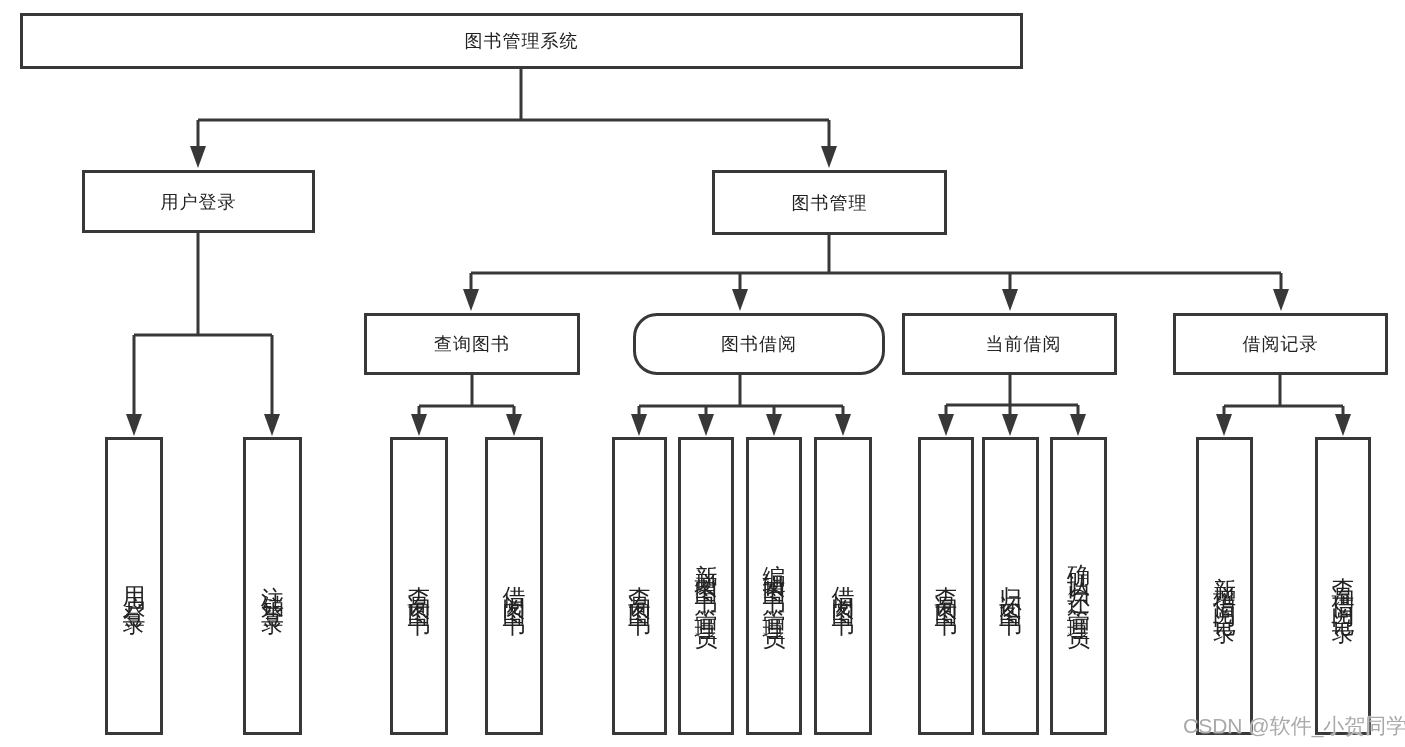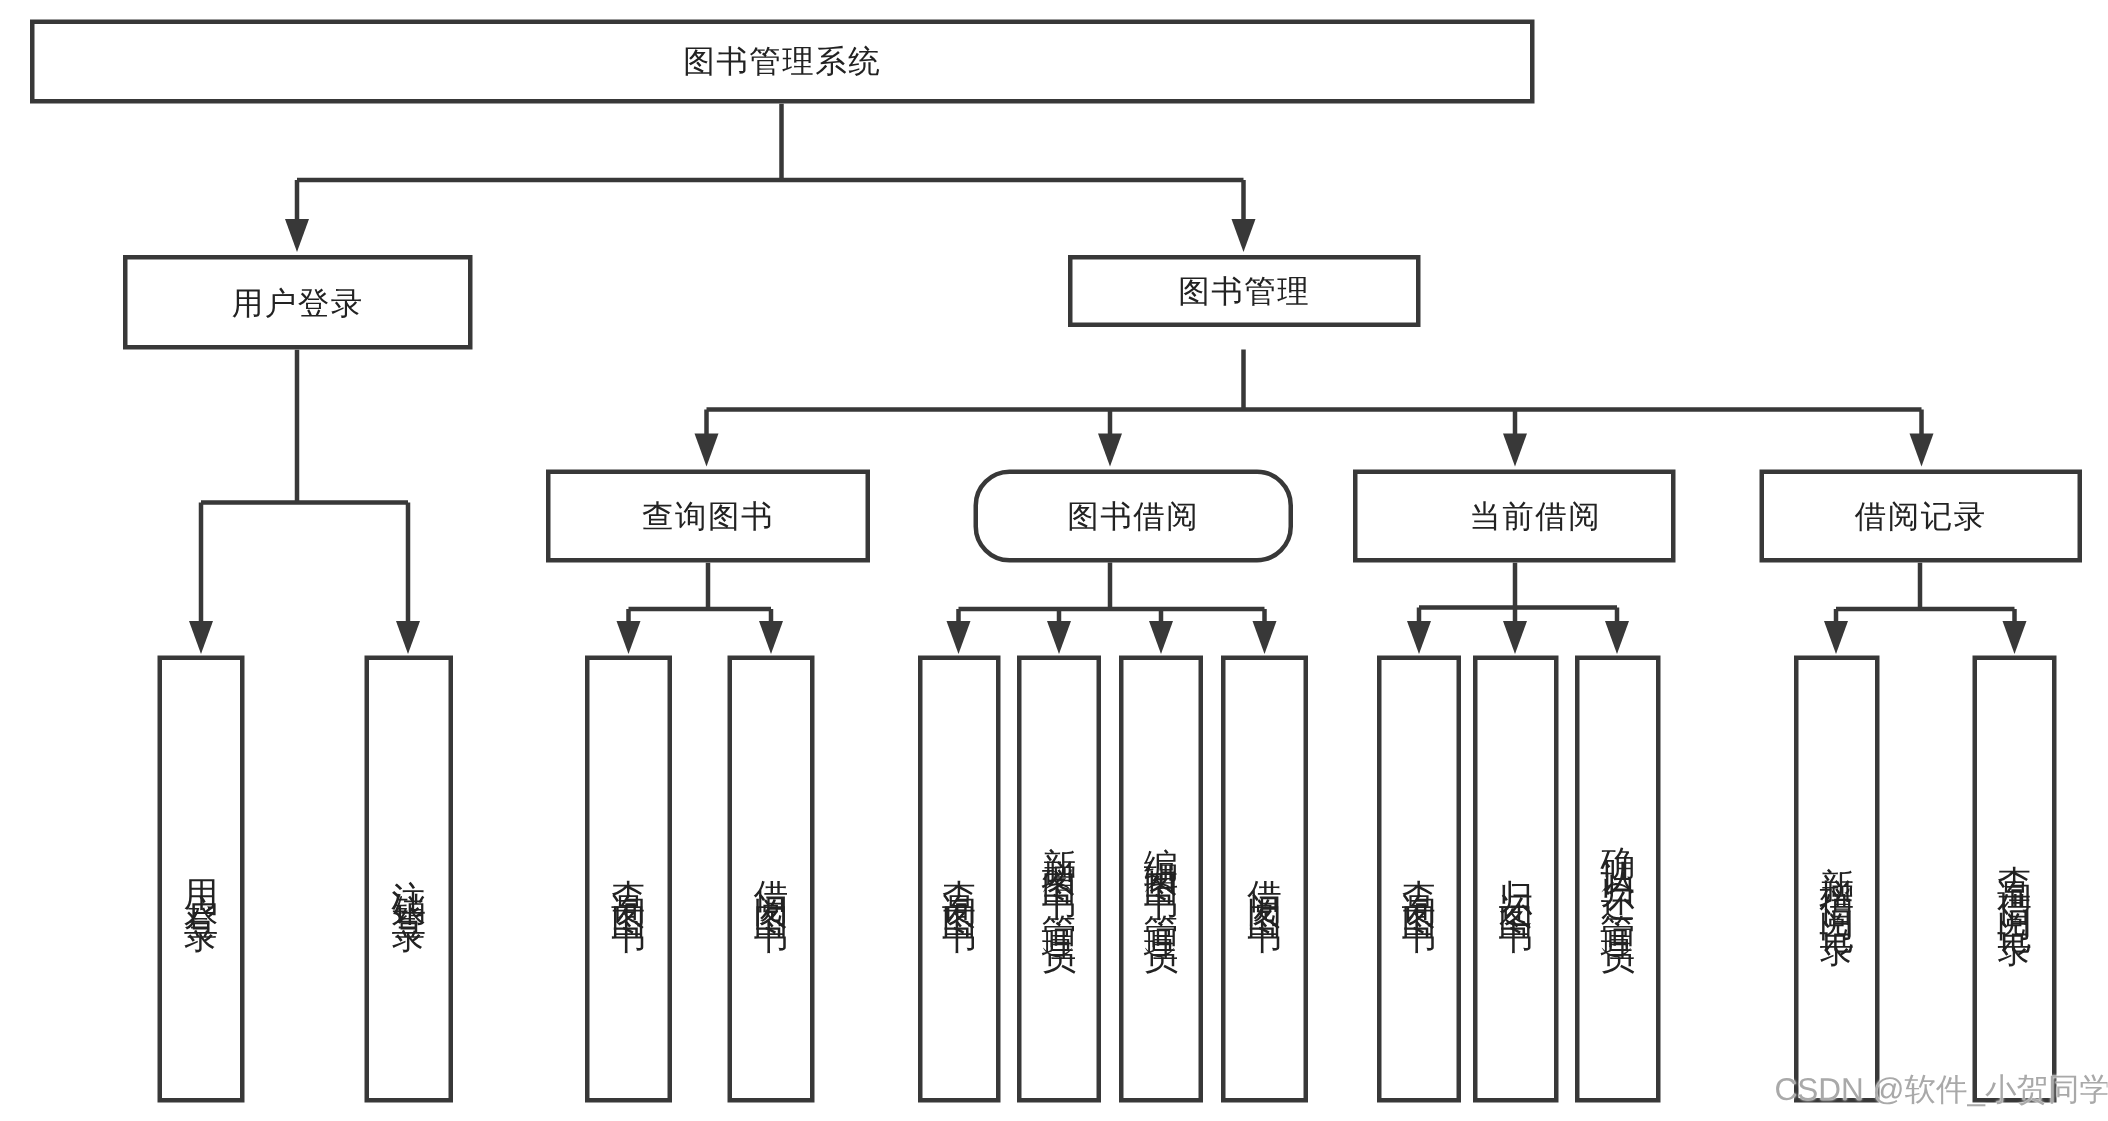--- a/index.html
+++ b/index.html
@@ -18,21 +18,21 @@
   .stage{position:absolute;left:0;top:0;width:1405px;height:747px;}
   .wires{position:absolute;left:0;top:0;z-index:1;}
   .wires path{stroke:var(--line);stroke-width:3;fill:none;}
   .wires polygon{fill:var(--line);stroke:none;}
   .node{
     position:absolute;z-index:2;background:var(--bg);
     border:3px solid var(--line);
     display:flex;align-items:center;justify-content:center;
     text-align:center;color:var(--text);
   }
-  .h-node{font-size:21px;letter-spacing:1px;white-space:nowrap;font-family:Liberation Serif, serif;}
+  .h-node{font-size:18px;letter-spacing:1px;white-space:nowrap;font-family:Liberation Serif, serif;}
   .v-node{
     font-size:23px;line-height:1;
     writing-mode:vertical-rl;text-orientation:upright;
     letter-spacing:9px;
   }
   .watermark{
     position:absolute;z-index:5;left:1183px;top:712px;
     font-size:21px;color:var(--wm);white-space:nowrap;
     text-shadow:0 0 2px #ffffff,0 0 1px #ffffff;
   }
@@ -74,24 +74,24 @@
     <polygon points="1070,414 1086,414 1078,436"></polygon>
 
     <path d="M1280,375 V406 M1224,406 H1343 M1224,406 V416 M1343,406 V416"></path>
     <polygon points="1216,414 1232,414 1224,436"></polygon>
     <polygon points="1335,414 1351,414 1343,436"></polygon>
   </svg>
 
   <div class="node h-node" style="left:20px;top:13px;width:1003px;height:56px;">图书管理系统</div>
 
   <div class="node h-node" style="left:82px;top:170px;width:233px;height:63px;">用户登录</div>
-  <div class="node h-node" style="left:712px;top:170px;width:235px;height:48px;">图书管理</div>
+  <div class="node h-node" style="left:712px;top:170px;width:235px;height:65px;">图书管理</div>
 
   <div class="node h-node" style="left:364px;top:313px;width:216px;height:62px;">查询图书</div>
-  <div class="node h-node" style="left:649px;top:313px;width:213px;height:62px;border-radius:24px;">图书借阅</div>
+  <div class="node h-node" style="left:633px;top:313px;width:252px;height:62px;border-radius:24px;">图书借阅</div>
   <div class="node h-node" style="left:902px;top:313px;width:215px;height:62px;padding-left:28px;">当前借阅</div>
   <div class="node h-node" style="left:1173px;top:313px;width:215px;height:62px;">借阅记录</div>
 
   <div class="node v-node" style="left:105px;top:437px;width:58px;height:298px;">用户登录</div>
   <div class="node v-node" style="left:243px;top:437px;width:59px;height:298px;">注销登录</div>
 
   <div class="node v-node" style="left:390px;top:437px;width:58px;height:298px;">查询图书</div>
   <div class="node v-node" style="left:485px;top:437px;width:58px;height:298px;">借阅图书</div>
 
   <div class="node v-node" style="left:612px;top:437px;width:55px;height:298px;">查询图书</div>

